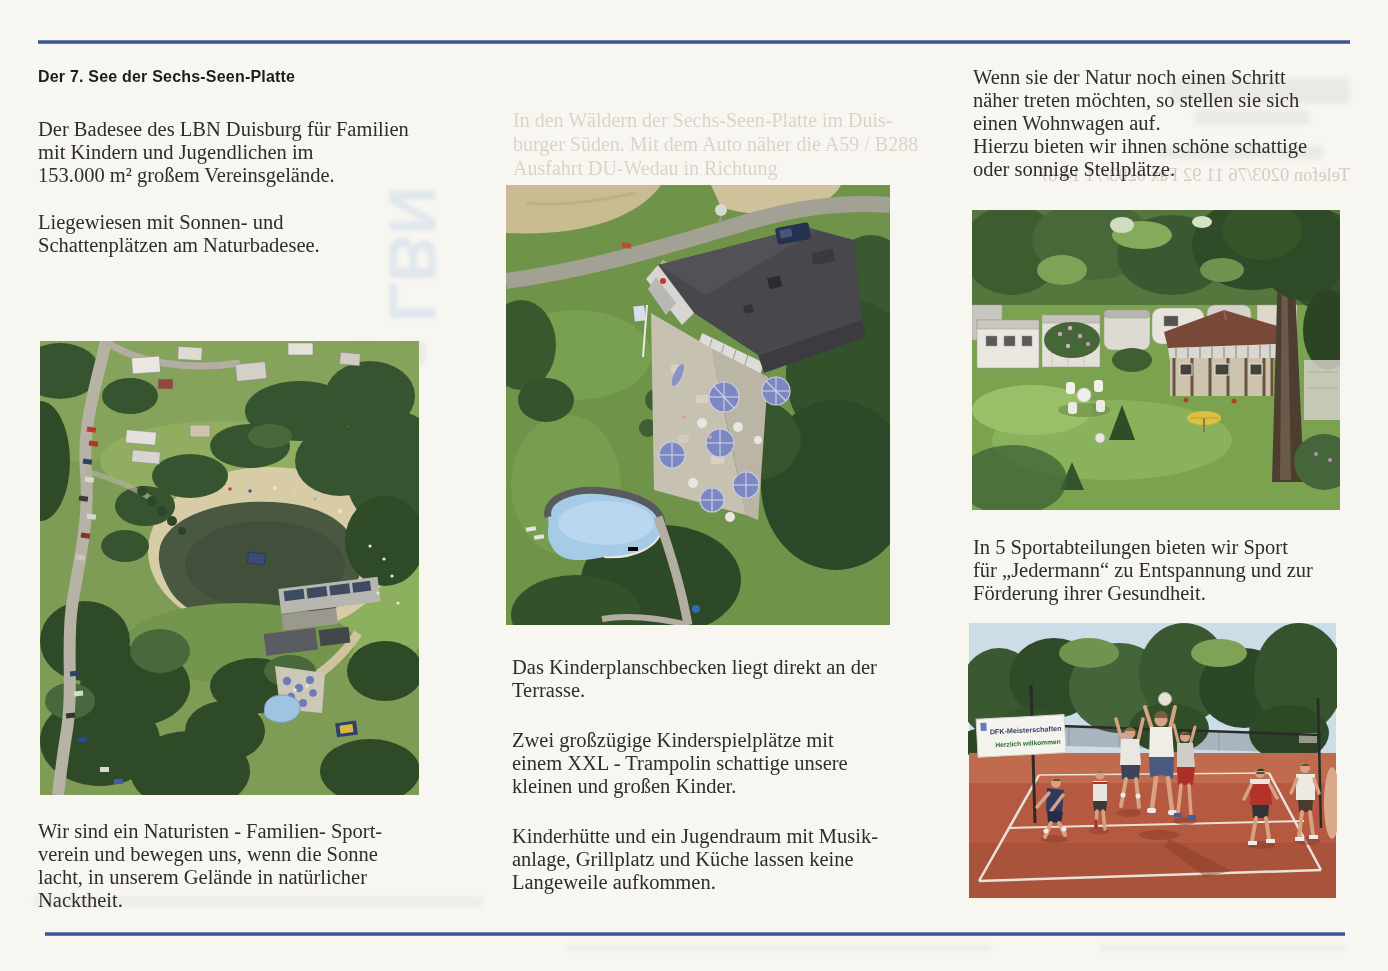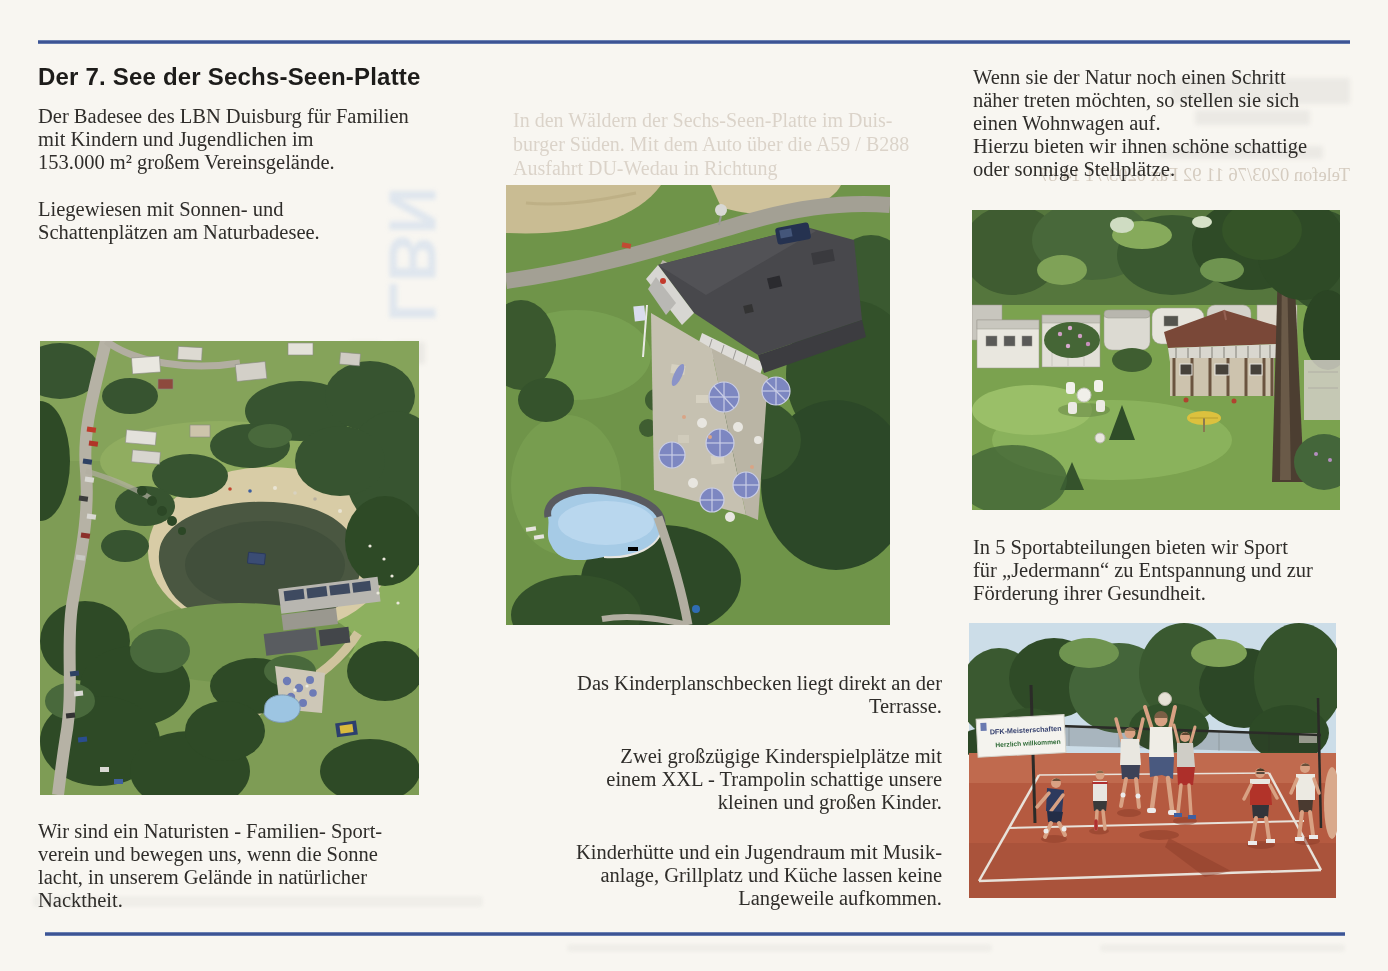--- a/index.html
+++ b/index.html
@@ -5,27 +5,27 @@
   html,body{margin:0;padding:0;background:#e8e6e0;}
   .page{position:relative;width:1388px;height:971px;background:#f8f6f1;overflow:hidden;
         font-family:"Liberation Serif",serif;color:#2f2d2a;}
   .rule{position:absolute;height:4px;
         background:linear-gradient(#8aa0c8,#3d5494 30%,#3d5494 75%,#8aa0c8);}
   #rule-top{left:38px;top:40px;width:1312px;}
   #rule-bottom{left:45px;top:932px;width:1300px;}
 
   .textblock{position:absolute;font-size:20.5px;line-height:23px;}
   .textblock p{margin:0 0 24px;white-space:pre-line;}
-  h1{font-family:"Liberation Sans",sans-serif;font-size:24px;line-height:26px;
-     margin:0 0 15px;color:#1d1c1a;letter-spacing:.2px;font-weight:bold;white-space:pre-line;}
+  h1{font-family:"Liberation Sans",sans-serif;font-size:16px;line-height:26px;
+     margin:0 0 28px;color:#1d1c1a;letter-spacing:.2px;font-weight:bold;white-space:pre-line;}
 
   #left-col-top{left:38px;top:64px;width:430px;}
   #left-col-bottom{left:38px;top:820px;width:430px;}
   #mid-col-top{left:512px;top:66px;width:430px;}
-  #mid-col-bottom{left:512px;top:672px;width:430px;text-align:right;}
+  #mid-col-bottom{left:512px;top:656px;width:430px;}
   #mid-col-bottom p{margin:0 0 27px;}
   #right-col-top{left:973px;top:66px;width:400px;}
   #right-col-mid{left:973px;top:536px;width:400px;}
 
   .photo{position:absolute;display:block;}
   #photo-lake{left:40px;top:341px;width:379px;height:454px;}
   #photo-clubhouse{left:506px;top:185px;width:384px;height:440px;}
   #photo-campsite{left:972px;top:210px;width:368px;height:300px;}
   #photo-volleyball{left:968px;top:623px;width:369px;height:275px;}
 
@@ -43,21 +43,21 @@
 </style>
 </head>
 <body>
 
 <div class="page">
 
   <div class="ghost" id="ghost-lbn">LBN</div>
   <div class="ghost-box" style="left:350px;top:342px;width:30px;height:22px;"></div>
   <div class="ghost-box" style="left:395px;top:342px;width:30px;height:22px;"></div>
   <div class="ghost" id="ghost-mid">In den Wäldern der Sechs-Seen-Platte im Duis-
-burger Süden. Mit dem Auto über die A59 / B288
+burger Süden. Mit dem Auto näher die A59 / B288
 Ausfahrt DU-Wedau in Richtung</div>
   <div class="ghost-box" style="left:1170px;top:78px;width:180px;height:26px;"></div>
   <div class="ghost-box" style="left:1195px;top:110px;width:115px;height:15px;"></div>
   <div class="ghost-box" style="left:1158px;top:146px;width:165px;height:13px;"></div>
   <div class="ghost" id="ghost-contact">Telefon 0203/76 11 92     Fax 0203/71 14 87</div>
 
   <div class="smudge" style="left:33px;top:896px;width:450px;height:11px;"></div>
   <div class="smudge" style="left:567px;top:944px;width:425px;height:8px;"></div>
   <div class="smudge" style="left:1100px;top:944px;width:245px;height:8px;"></div>
 

